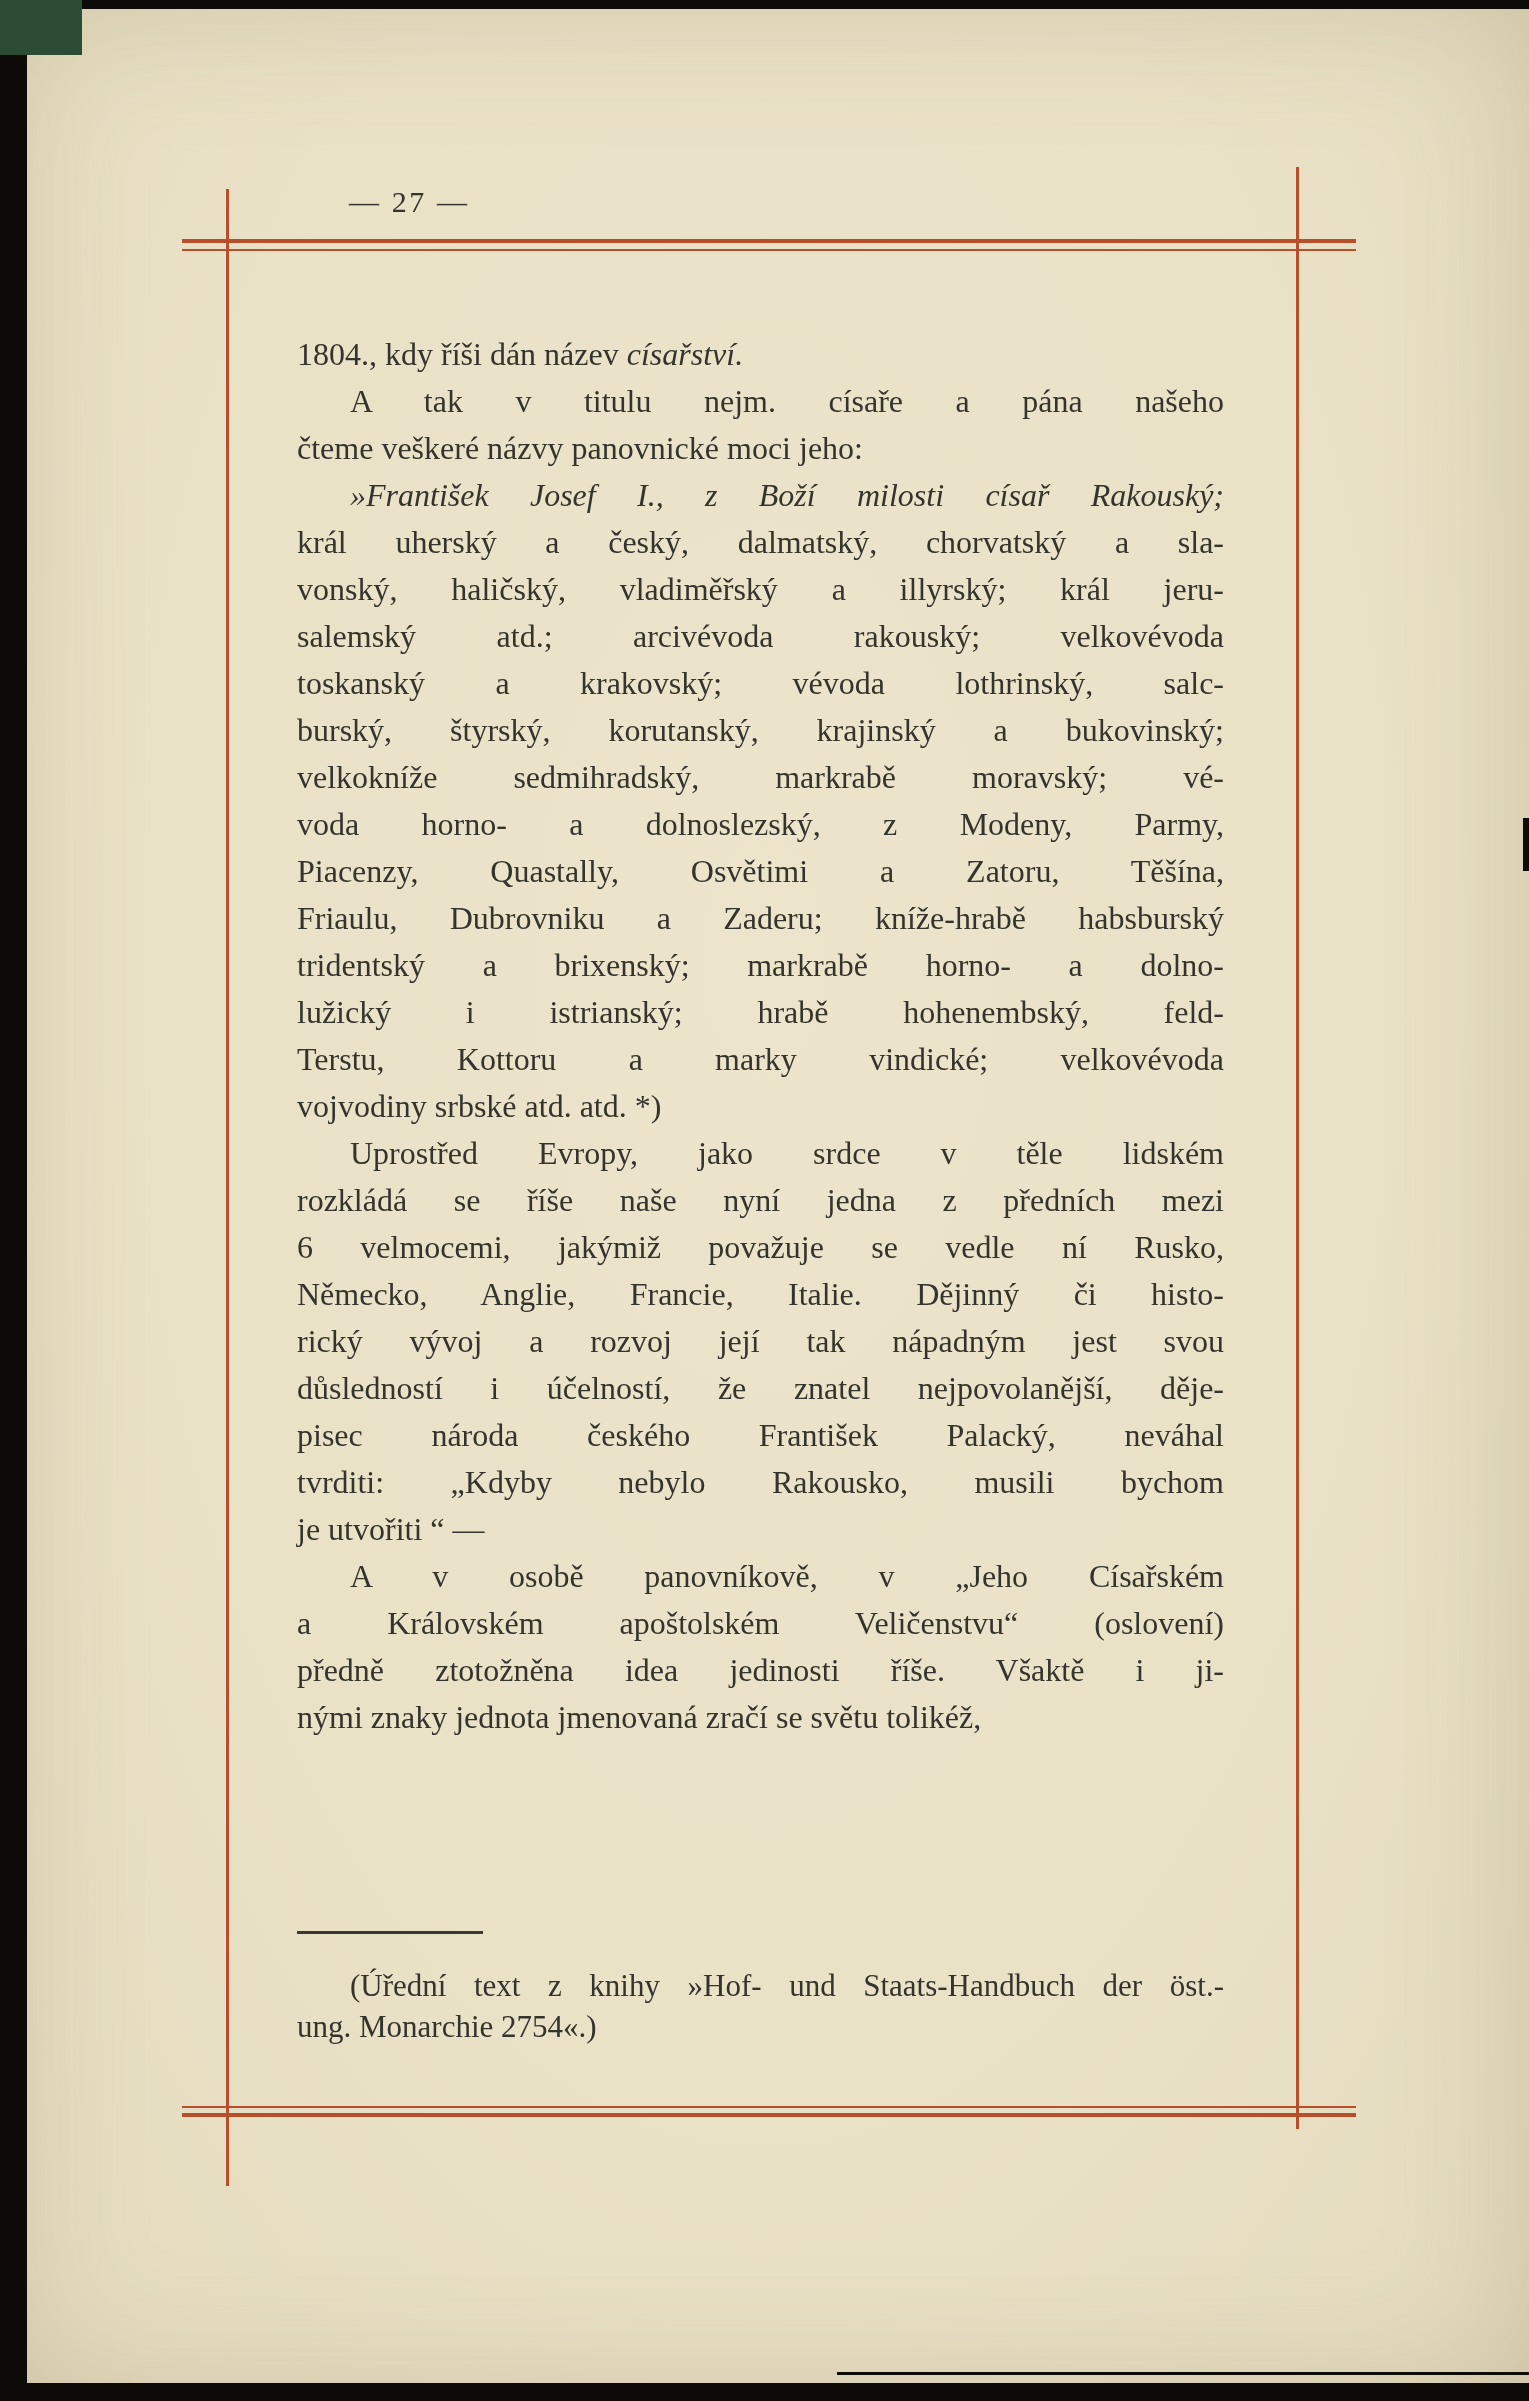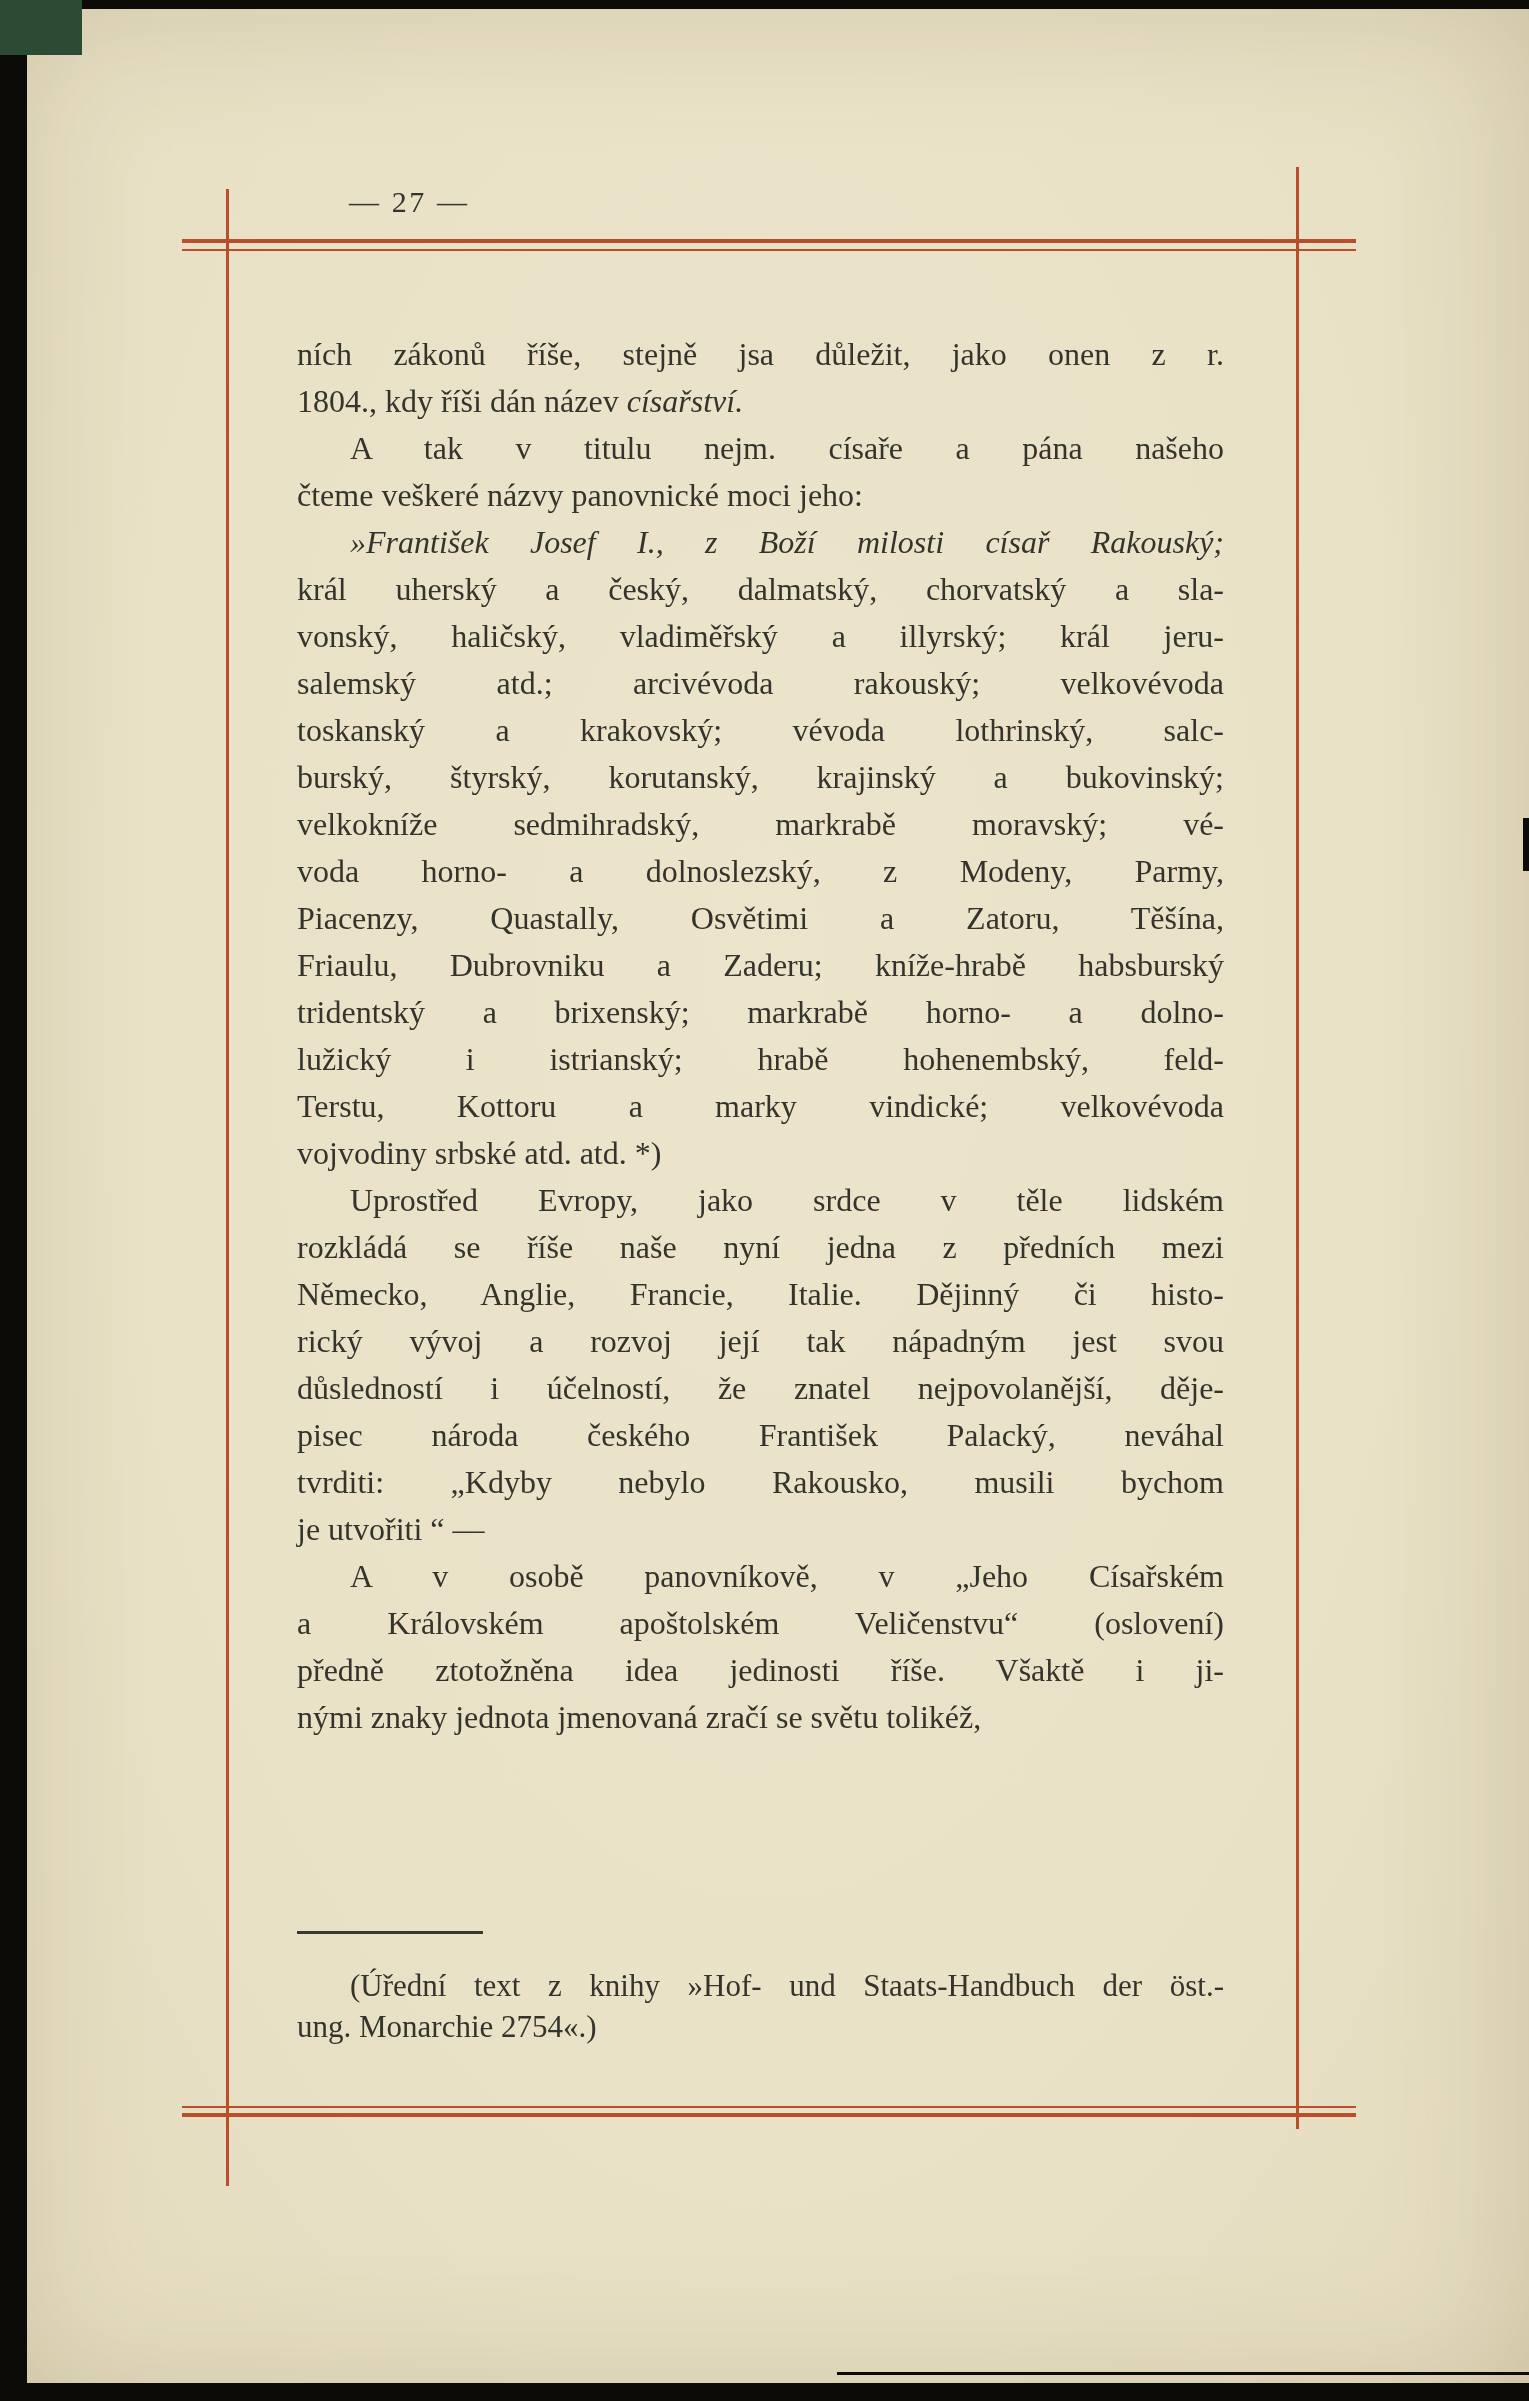--- a/index.html
+++ b/index.html
@@ -55,21 +55,20 @@
   <div class="abs rule" style="left:182px;top:249px;width:1174px;height:1.7px"></div>
   <div class="abs rule" style="left:226px;top:189px;width:2.6px;height:1997px"></div>
   <div class="abs rule" style="left:1296px;top:167px;width:2.6px;height:1962px"></div>
   <div class="abs rule" style="left:182px;top:2106px;width:1174px;height:1.7px"></div>
   <div class="abs rule" style="left:182px;top:2113px;width:1174px;height:4.3px"></div>
 
   <div class="abs page-number" style="left:349px;top:185px;width:145px">— 27 —</div>
 
   <div class="abs text-block" style="left:297px;top:331px;width:927px">
       <div class="para">
-        <div class="line">ních zákonů říše, stejně jsa důležit, jako onen z r.</div>
         <div class="line last">1804., kdy říši dán název <span class="italic">císařství.</span></div>
       </div>
       <div class="para">
         <div class="line indent">A tak v titulu nejm. císaře a pána našeho</div>
         <div class="line last">čteme veškeré názvy panovnické moci jeho:</div>
       </div>
       <div class="para space-before">
         <div class="line indent"><span class="italic">»František Josef I., z Boží milosti císař Rakouský;</span></div>
         <div class="line">král uherský a český, dalmatský, chorvatský a sla-</div>
         <div class="line">vonský, haličský, vladiměřský a illyrský; král jeru-</div>
@@ -81,20 +80,21 @@
         <div class="line">Piacenzy, Quastally, Osvětimi a Zatoru, Těšína,</div>
         <div class="line">Friaulu, Dubrovniku a Zaderu; kníže-hrabě habsburský</div>
         <div class="line">tridentský a brixenský; markrabě horno- a dolno-</div>
         <div class="line">lužický i istrianský; hrabě hohenembský, feld-</div>
         <div class="line">Terstu, Kottoru a marky vindické; velkovévoda</div>
         <div class="line last">vojvodiny srbské atd. atd. *)</div>
       </div>
       <div class="para space-before">
         <div class="line indent">Uprostřed Evropy, jako srdce v těle lidském</div>
         <div class="line">rozkládá se říše naše nyní jedna z předních mezi</div>
+        <div class="line">6 velmocemi, jakýmiž považuje se vedle ní Rusko,</div>
         <div class="line">Německo, Anglie, Francie, Italie. Dějinný či histo-</div>
         <div class="line">rický vývoj a rozvoj její tak nápadným jest svou</div>
         <div class="line">důsledností i účelností, že znatel nejpovolanější, děje-</div>
         <div class="line">pisec národa českého František Palacký, neváhal</div>
         <div class="line">tvrditi: „Kdyby nebylo Rakousko, musili bychom</div>
         <div class="line last">je utvořiti “ —</div>
       </div>
       <div class="para space-before">
         <div class="line indent">A v osobě panovníkově, v „Jeho Císařském</div>
         <div class="line">a Královském apoštolském Veličenstvu“ (oslovení)</div>

